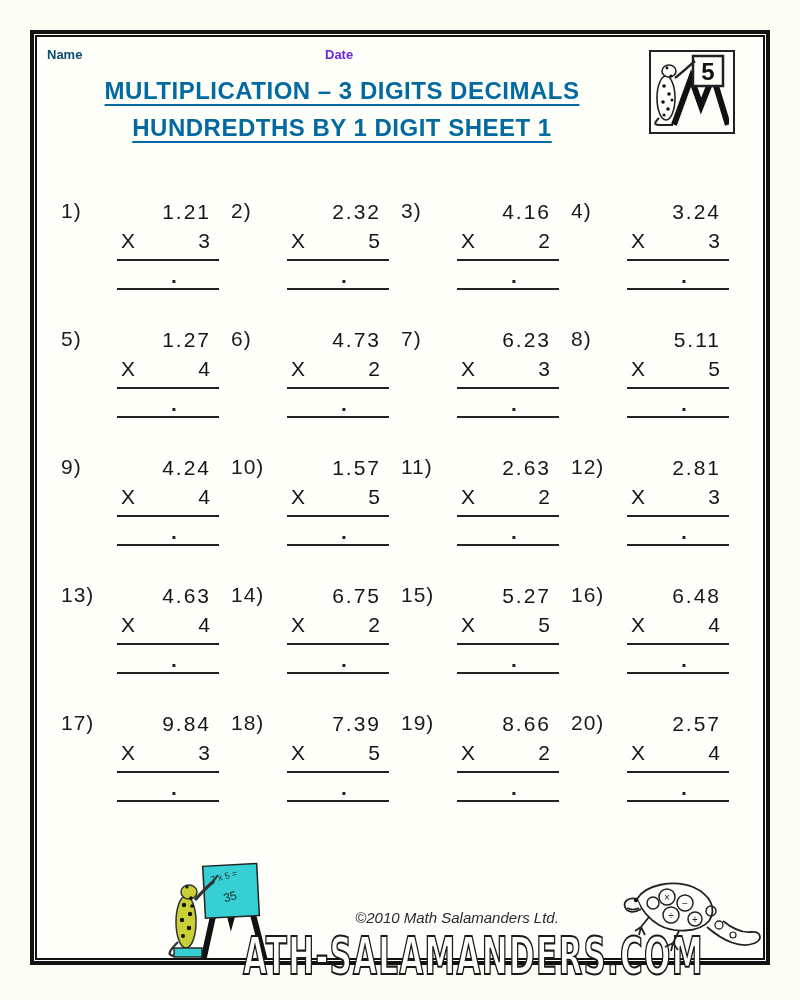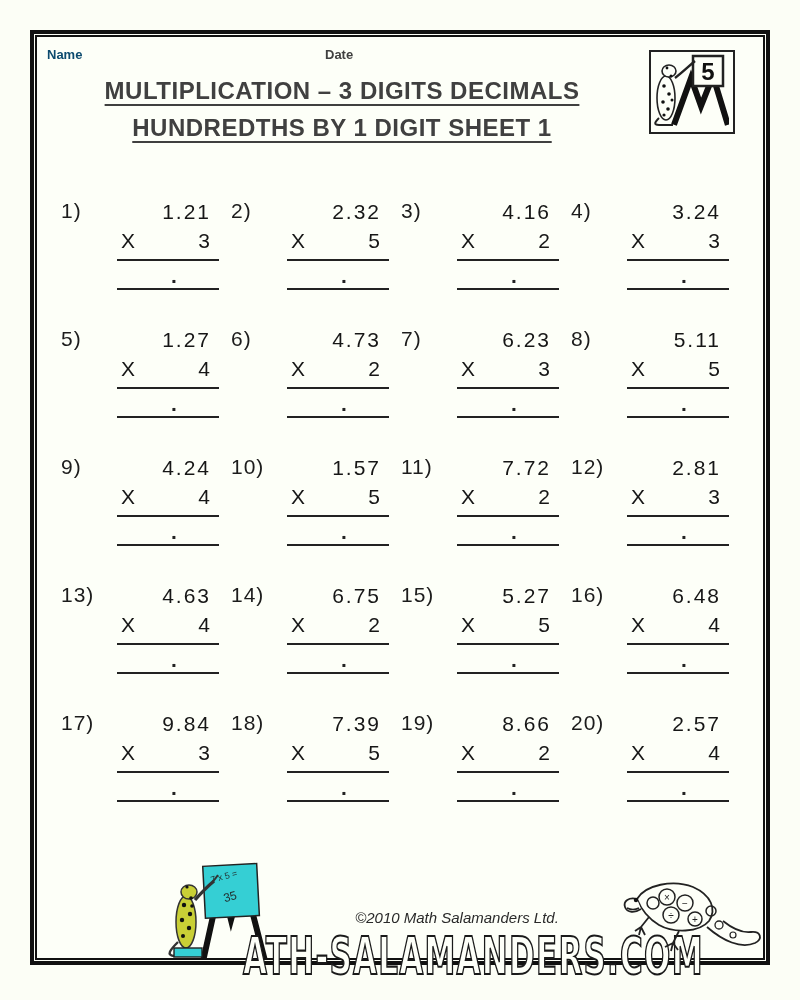--- a/index.html
+++ b/index.html
@@ -16,36 +16,36 @@
     border:4px solid #111;
   }
   .frame-inner{
     position:absolute;left:1px;top:1px;right:1px;bottom:1px;
     border:2px solid #111;
     background:#fdfff8;
   }
   .content{position:absolute;left:0;top:0;right:0;bottom:0;}
 
   .name-label{position:absolute;left:10px;top:10px;font-size:13px;font-weight:bold;color:#0c4a6e;}
-  .date-label{position:absolute;left:288px;top:10px;font-size:13px;font-weight:bold;color:#404040;}
+  .date-label{position:absolute;left:288px;top:10px;font-size:13px;font-weight:bold;color:#6d28d9;}
 
   .grade-badge{
     position:absolute;left:612px;top:13px;width:82px;height:80px;
     border:2px solid #222;background:#fdfff8;
   }
 
   .title-wrap{position:absolute;left:0;top:40px;width:610px;text-align:center;}
   .title-line{
     display:inline-block;
     font-size:24px;font-weight:bold;letter-spacing:0.5px;
     text-decoration:underline;
     text-decoration-thickness:2px;
     text-underline-offset:5px;
     margin-bottom:9px;
-    color:#404040;
+    color:#0369a1;
   }
   .instruction{
     position:absolute;left:0;top:122px;width:640px;text-align:center;
     font-size:16px;color:#1d1d1d;
   }
 
   .problems-grid{
     position:absolute;left:24px;top:162px;
     display:grid;
     grid-template-columns:repeat(4,170px);
@@ -268,21 +268,21 @@
             </div>
             <div class="p-rule"></div>
             <div class="p-dotrow">.</div>
             <div class="p-rule2"></div>
           </div>
         </div>
 
         <div class="problem">
           <span class="p-label">11)</span>
           <div class="p-col">
-            <div class="p-operand">7.72</div>
+            <div class="p-operand">2.63</div>
             <div class="p-multrow">
               <span class="p-x">X</span>
               <span class="p-mval">2</span>
             </div>
             <div class="p-rule"></div>
             <div class="p-dotrow">.</div>
             <div class="p-rule2"></div>
           </div>
         </div>
 

